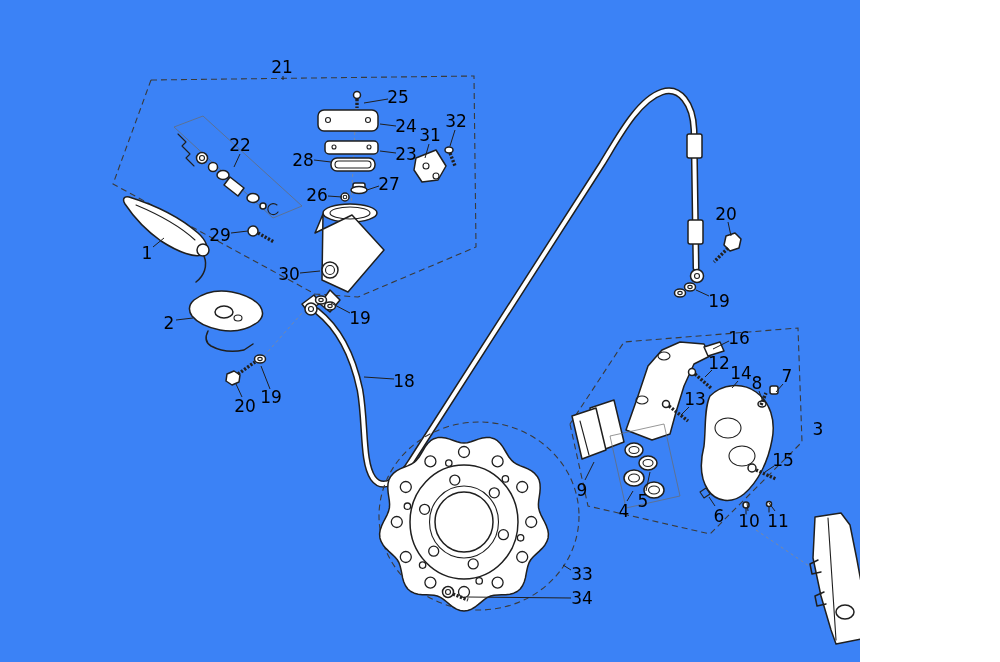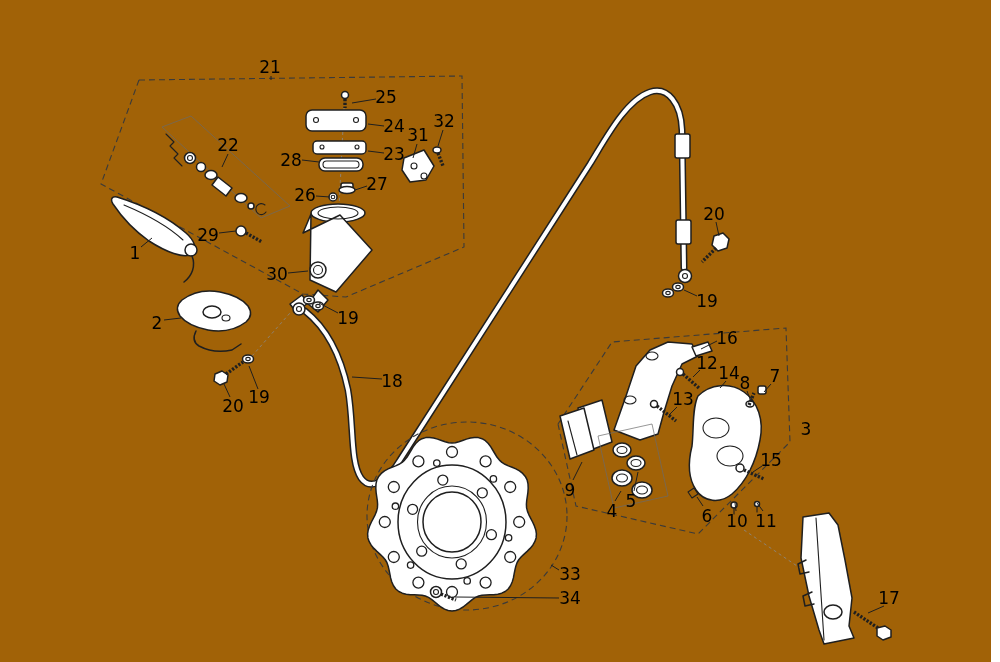--- a/index.html
+++ b/index.html
@@ -1,16 +1,16 @@
 <!DOCTYPE html>
 <html><head>
 <meta charset="utf-8">
 <style>
   html,body{margin:0;padding:0;background:#ffffff;}
-  .stage{width:991px;height:662px;position:relative;overflow:hidden;background:#a16207;}
+  .stage{width:848px;height:662px;position:relative;overflow:hidden;background:#3b82f6;padding-left:12px;}
   svg{display:block;width:1000px;height:662px;}
   svg text{font-family:"DejaVu Sans","Liberation Sans",sans-serif;}
   .part{stroke:#1f1f1f;stroke-width:1.5;fill:#ffffff;stroke-linecap:round;stroke-linejoin:round;}
   .solid{stroke:#1f1f1f;stroke-width:1.5;fill:none;stroke-linecap:round;stroke-linejoin:round;}
   .detail{stroke:#1f1f1f;stroke-width:1.1;fill:none;stroke-linecap:round;stroke-linejoin:round;}
   .dashed{stroke:#3a3a3a;stroke-width:1.1;fill:none;stroke-dasharray:6 4;}
   .construct{stroke:#8a8a8a;stroke-width:0.8;fill:none;stroke-dasharray:3 3;}
   .kitbox{stroke:#6a6a6a;stroke-width:0.7;fill:none;}
   .shaft{stroke:#1f1f1f;stroke-width:3.4;fill:none;stroke-dasharray:2.2 1.6;stroke-linecap:butt;}
   .hoseOuter{stroke:#1f1f1f;stroke-width:7;fill:none;stroke-linecap:round;stroke-linejoin:round;}

